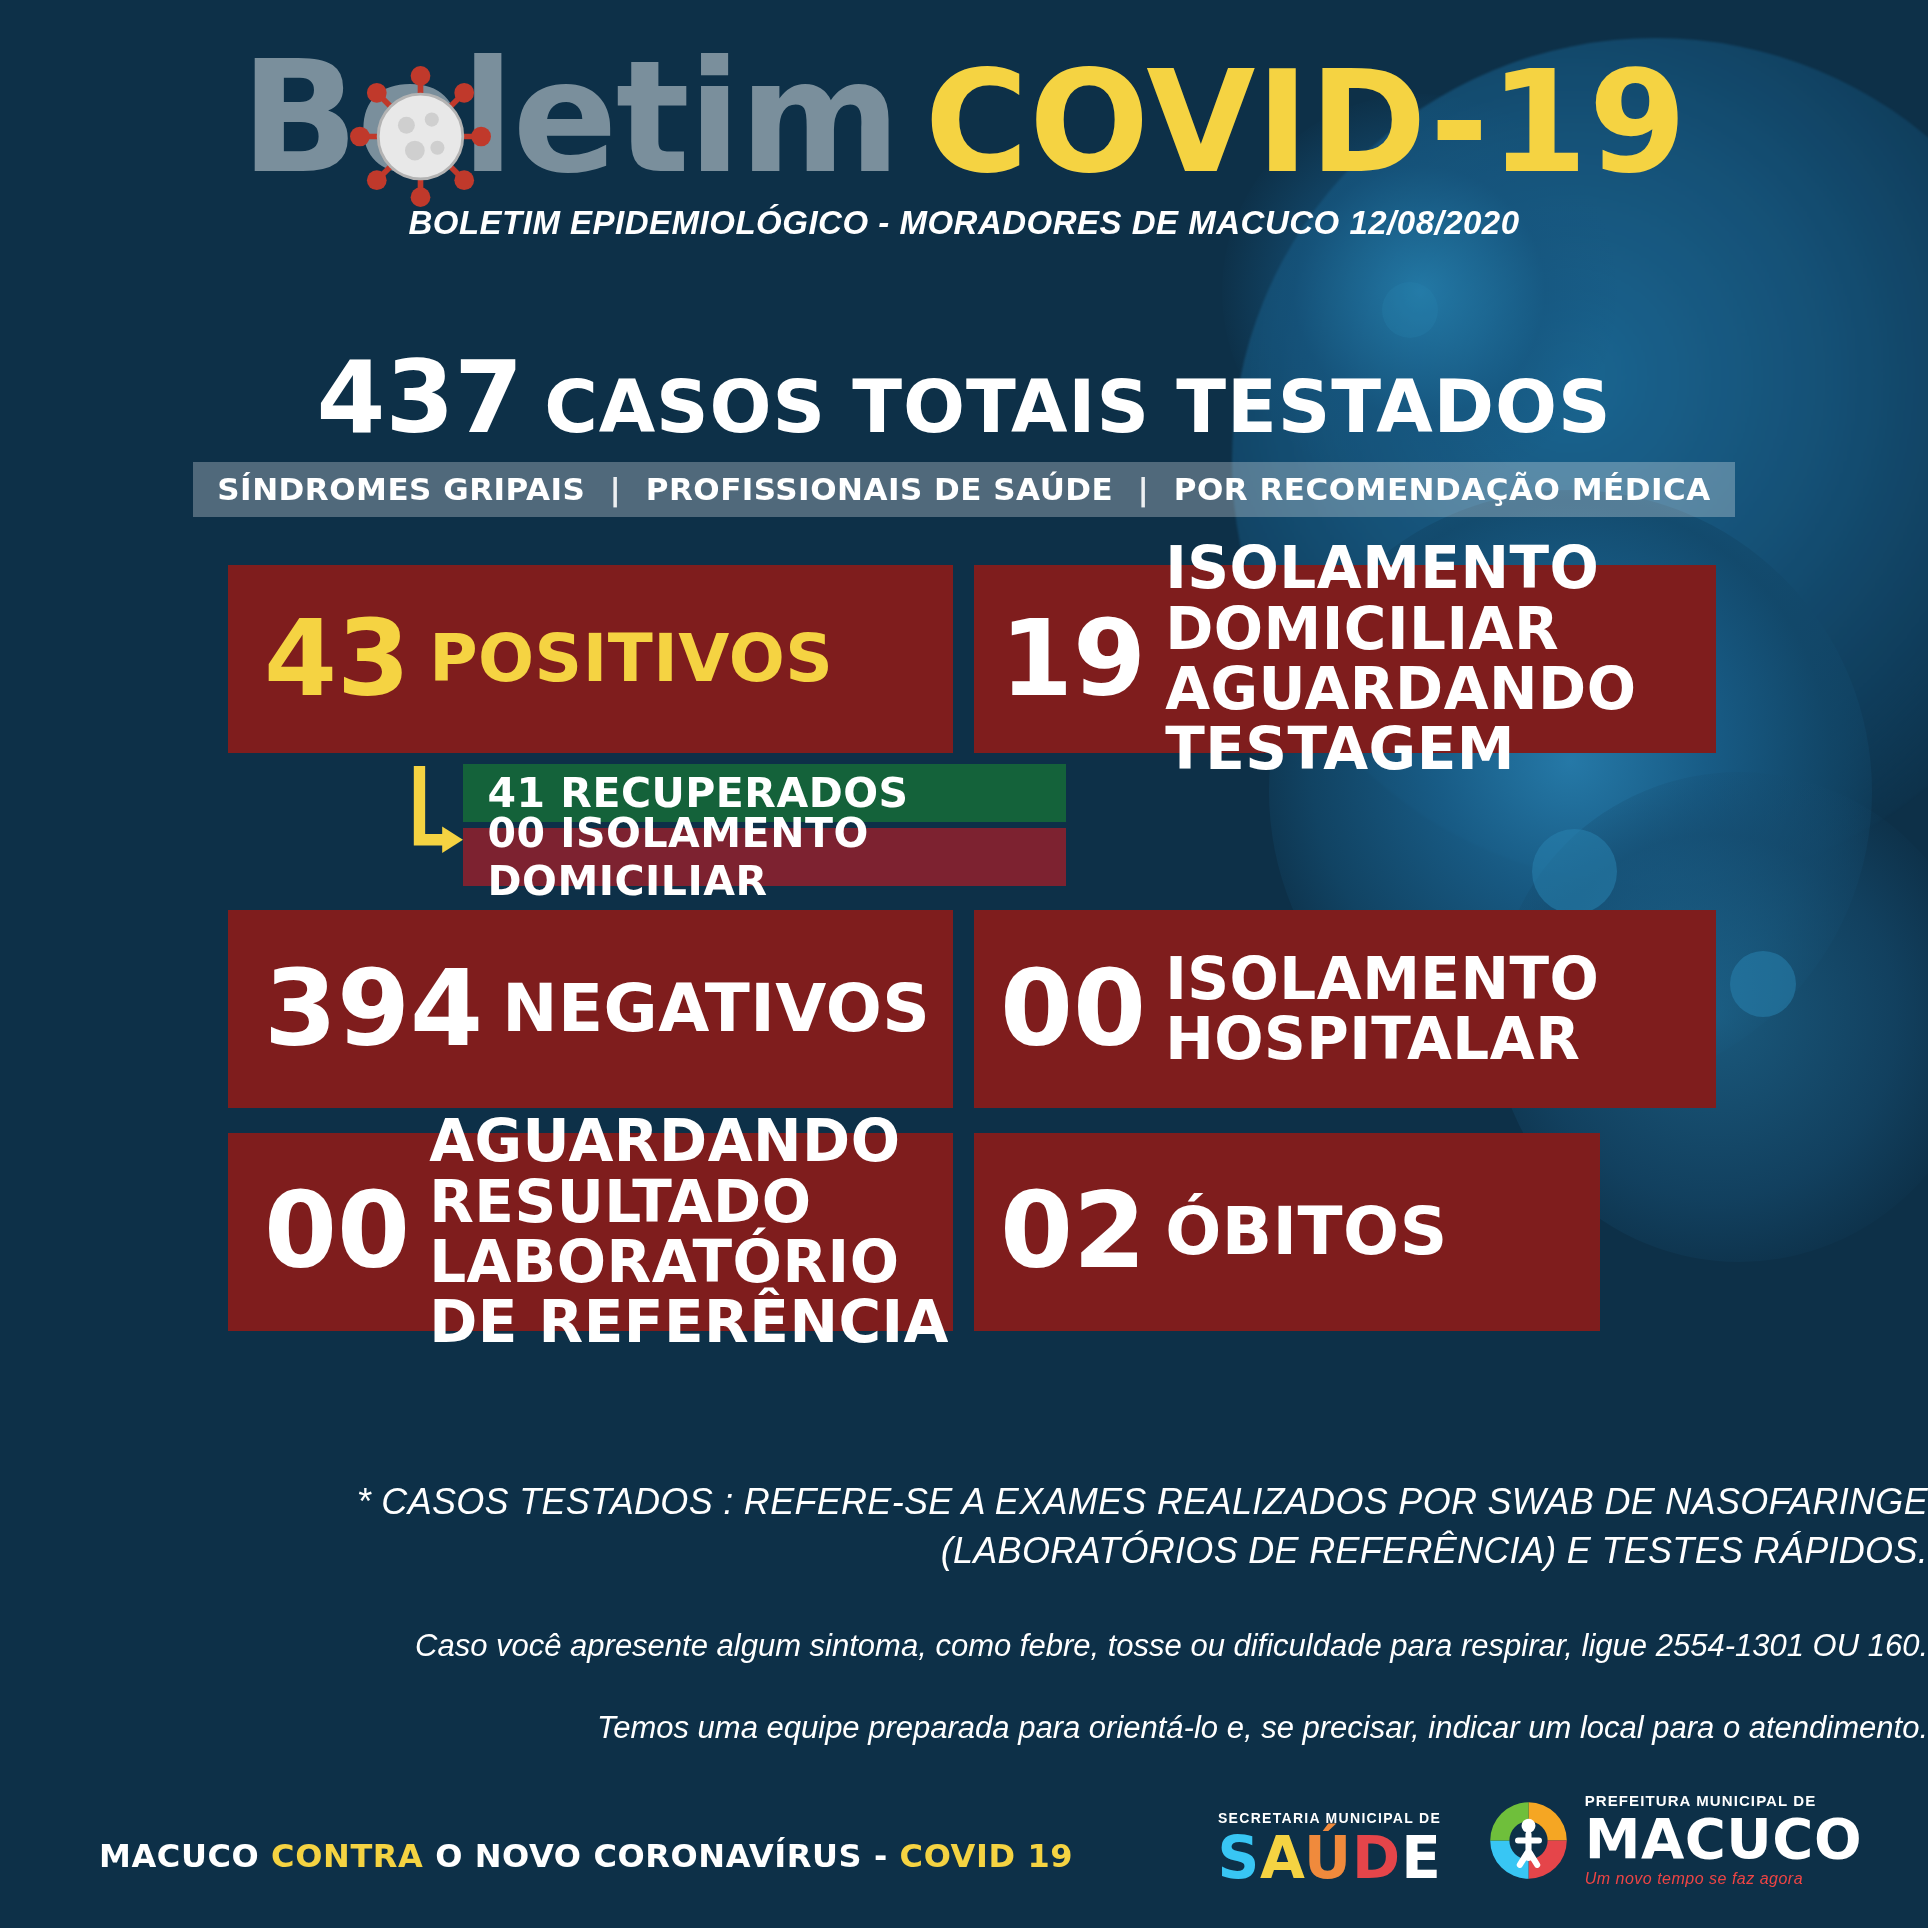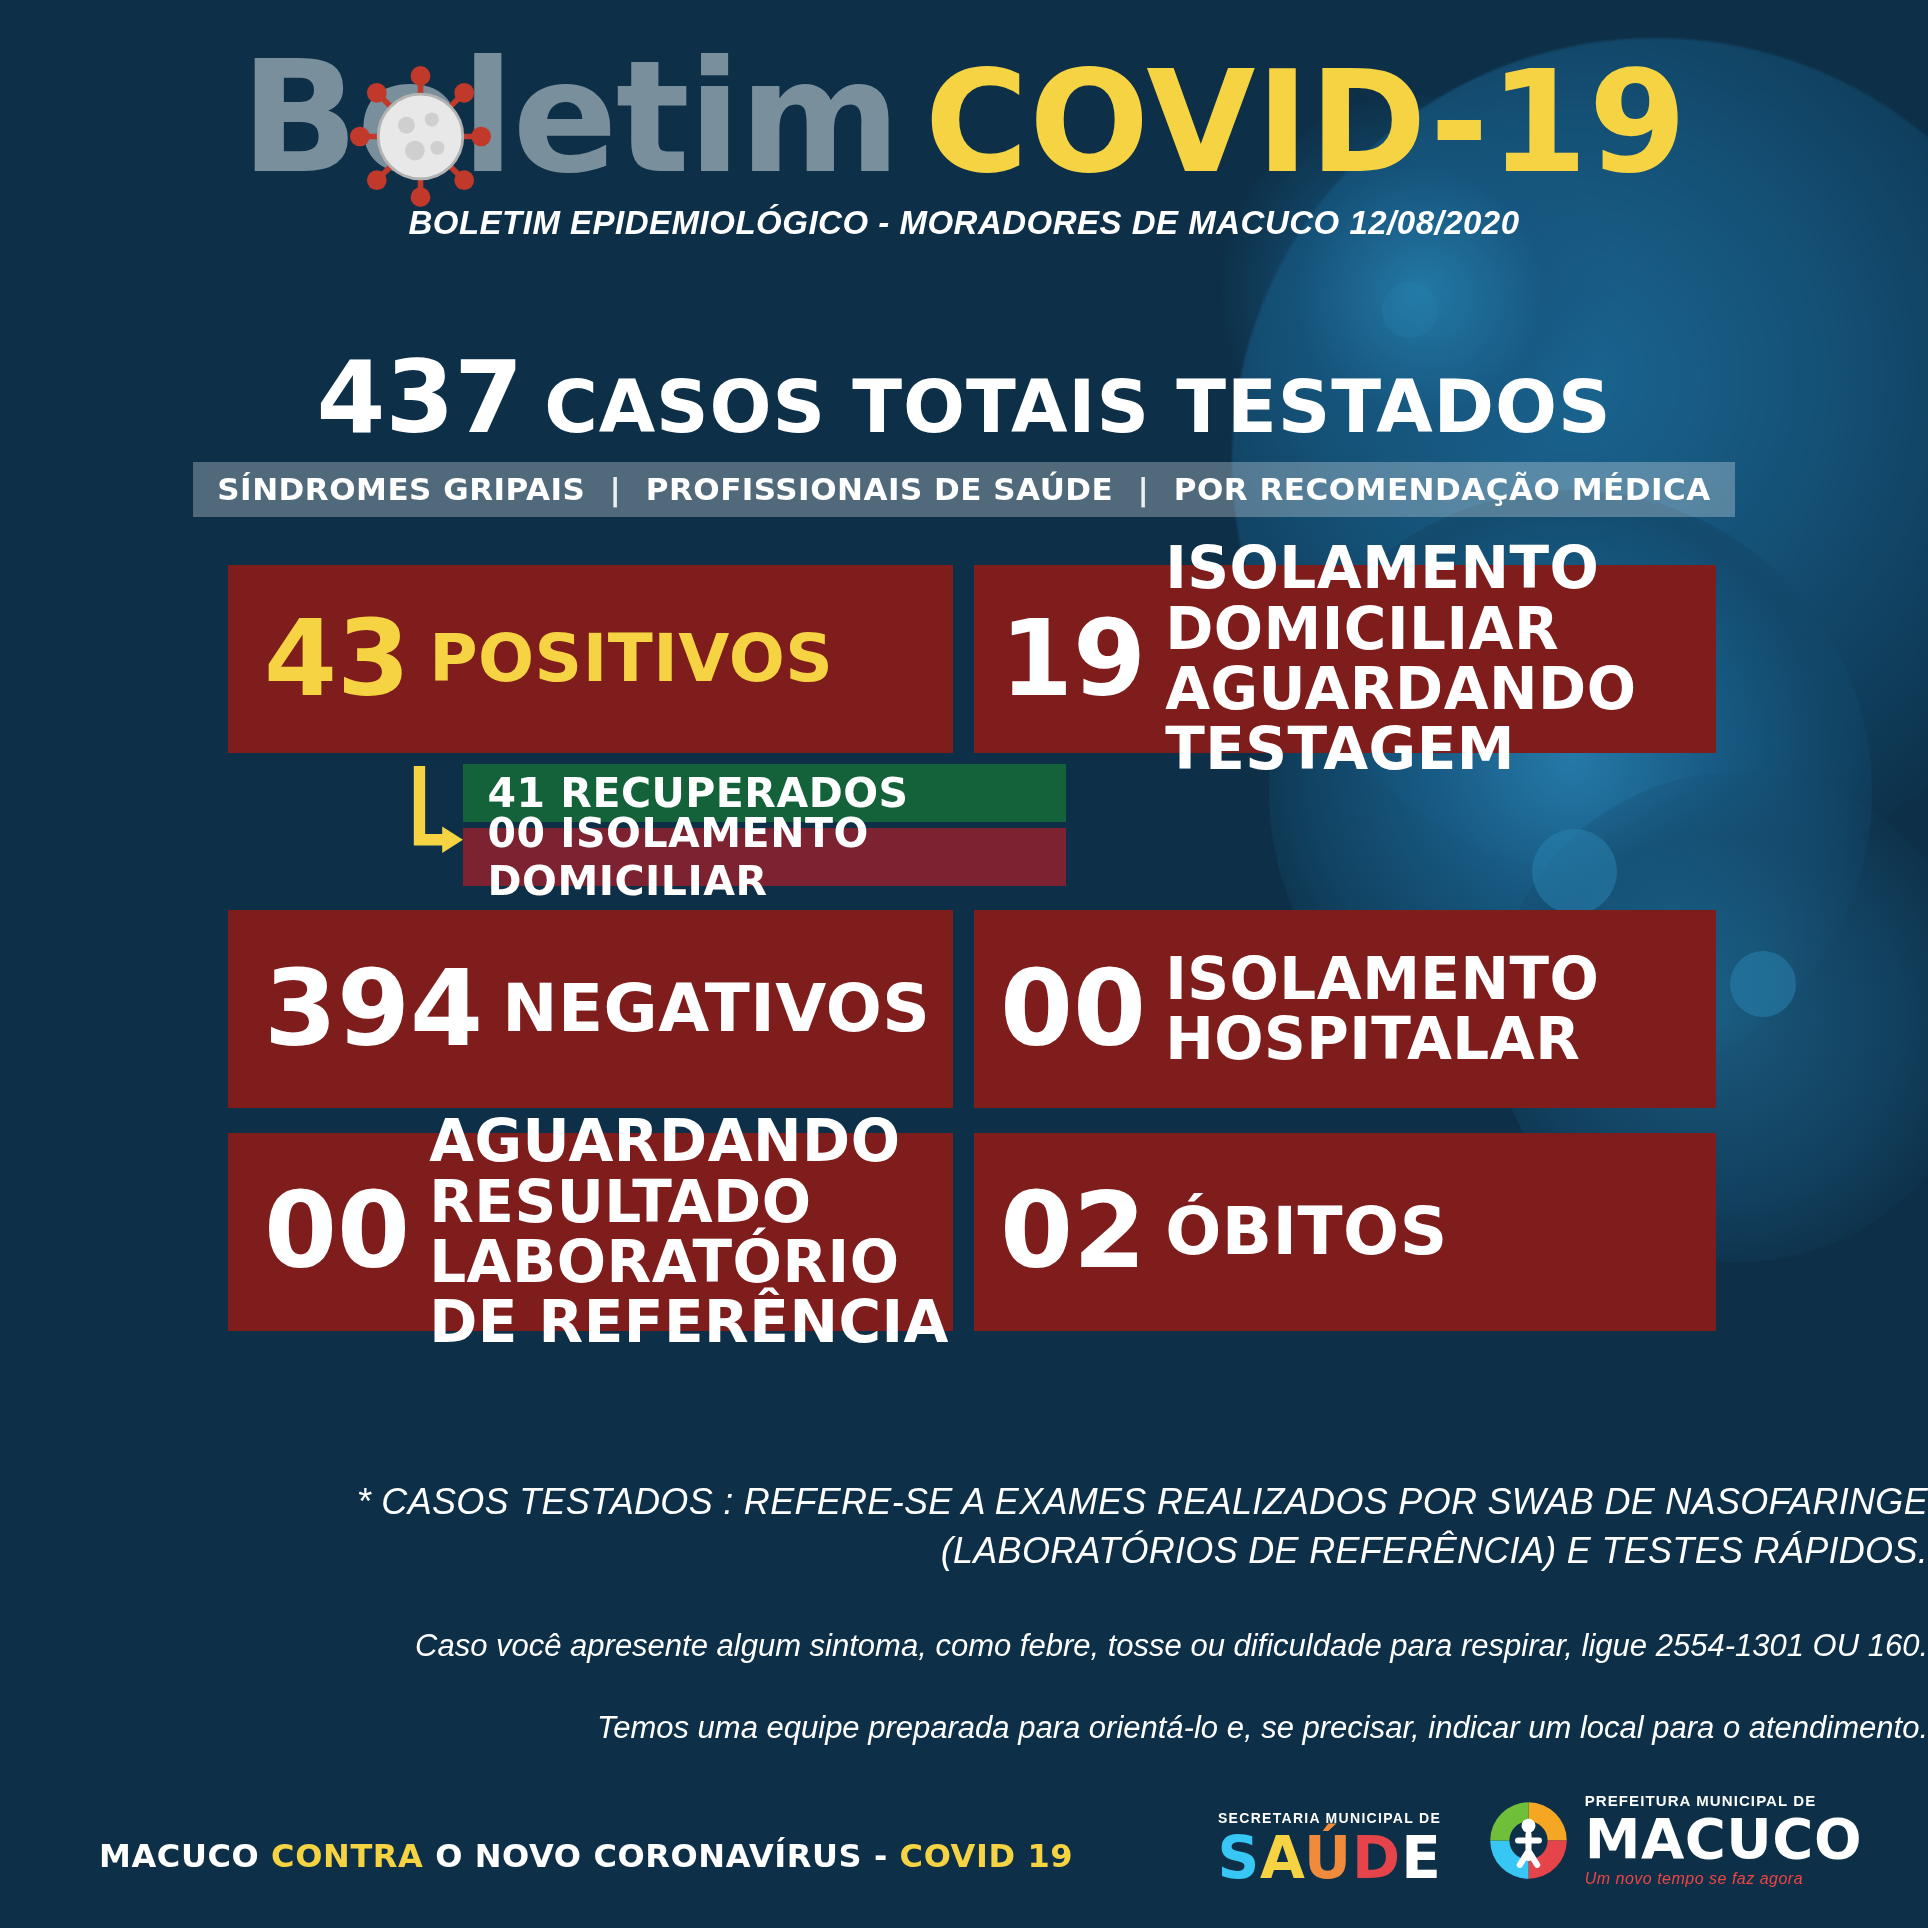--- a/index.html
+++ b/index.html
@@ -197,21 +197,21 @@
     left: -53px;
     top: 1.9px;
     width: 53px;
     height: 104px;
   }
 
   .row2, .row3 { display: flex; gap: 21px; margin-top: 24.5px; }
   .card-neg { width: 725px; height: 198px; padding: 0 0 0 36px; }
   .card-hosp { width: 742px; height: 198px; padding: 0 0 0 26px; }
   .card-aguard { width: 725px; height: 198px; padding: 0 0 0 36px; }
-  .card-obit { width: 742px; height: 198px; padding: 0 0 0 26px; }
+  .card-obit { width: 626px; height: 198px; padding: 0 0 0 26px; }
 
   
   .notes {
     position: absolute;
     top: 1478px;
     left: 0; right: 0;
     text-align: right;
     font-style: italic;
   }
   .note-star {

